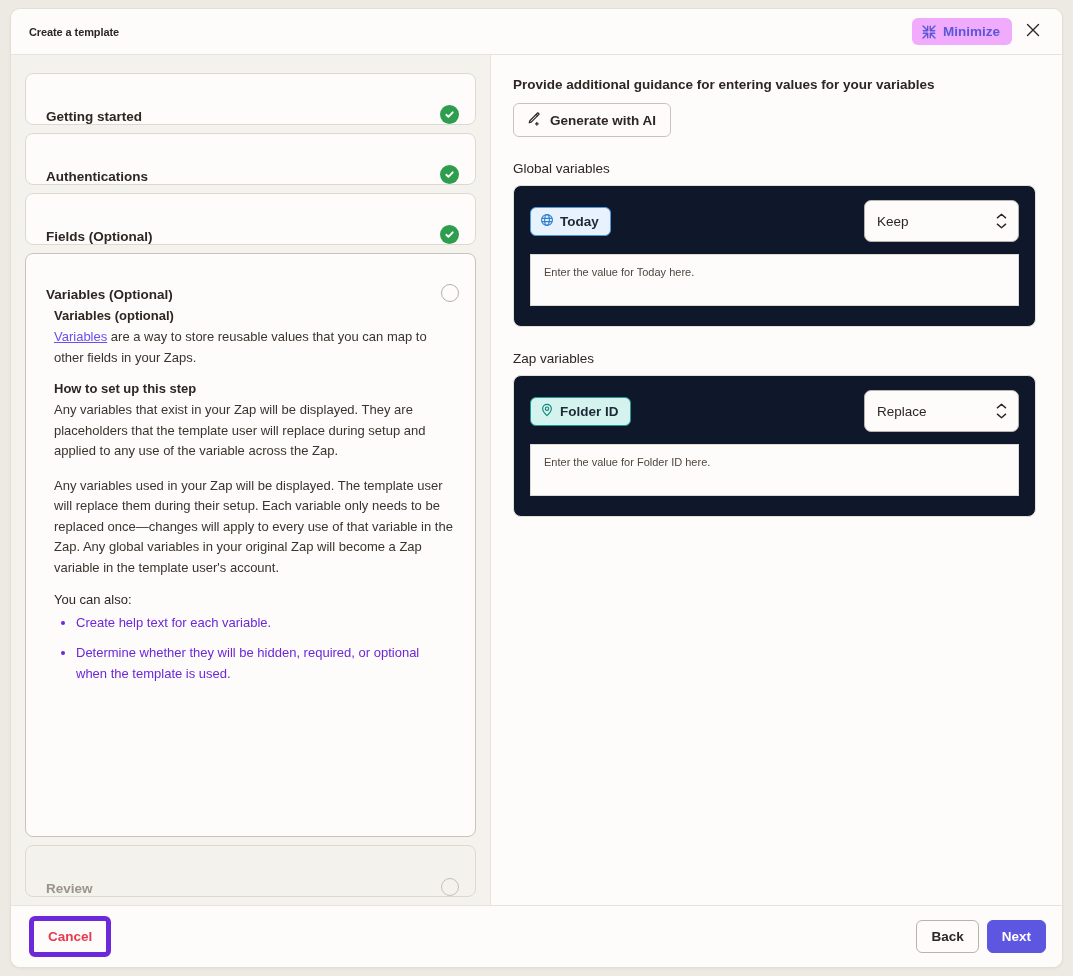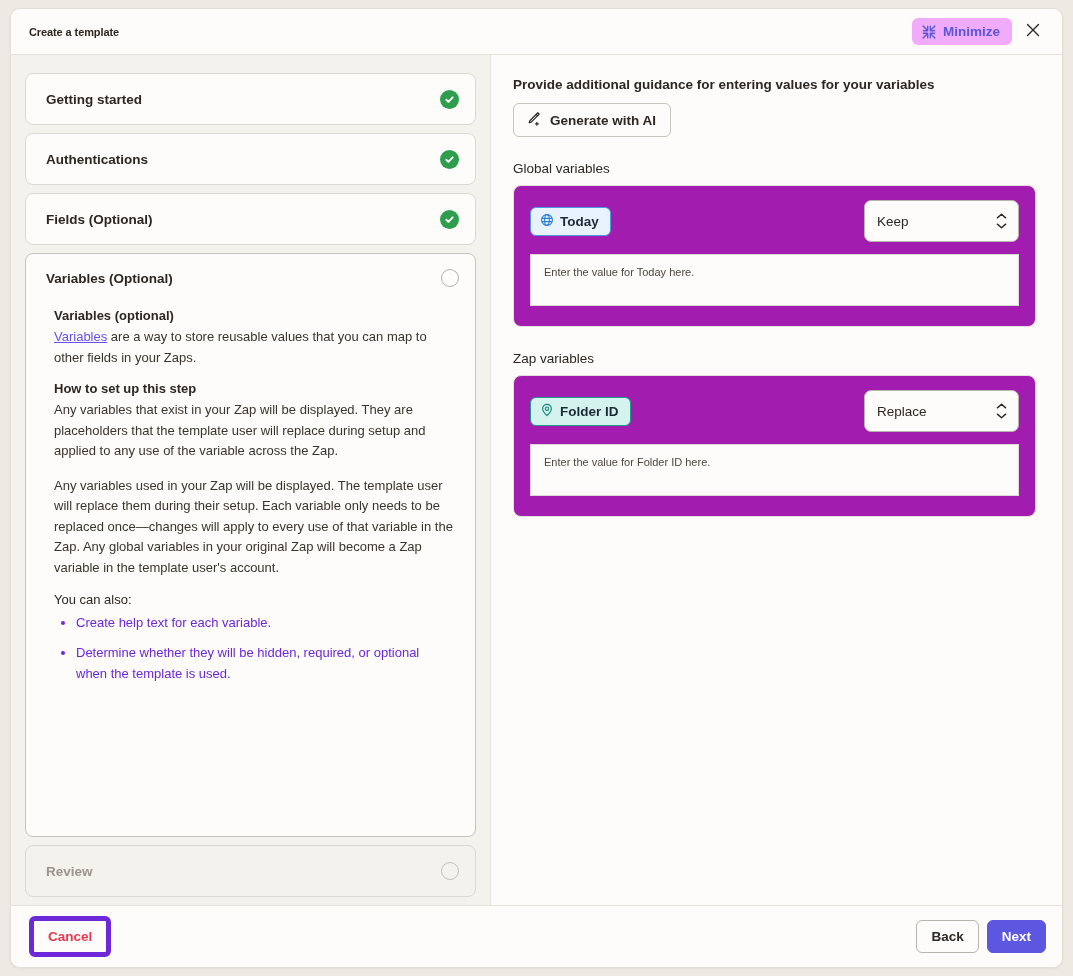--- a/index.html
+++ b/index.html
@@ -91,21 +91,21 @@
 
   .step {
     background: #fdfcfa;
     border: 1px solid #ddd9d2;
     border-radius: 8px;
     margin-bottom: 8px;
   }
   .step-header {
     height: 50px;
     display: flex;
-    align-items: center;
+    align-items: flex-end;
     padding: 0 16px 0 20px;
     cursor: pointer;
   }
   .step-title {
     font-size: 13.5px;
     font-weight: bold;
     color: #2d2622;
   }
   .step-status { margin-left: auto; display:flex; align-items:center; }
 
@@ -197,21 +197,21 @@
   .group-label {
     font-size: 13.5px;
     color: #2d2622;
     margin: 24px 0 9px 0;
   }
 
   .var-card {
     border: 1px solid #e4e1db;
     border-radius: 8px;
     padding: 14px 16px 16px 16px;
-    background: #a21caf;
+    background: #0f172a;
   }
   .var-row {
     display: flex;
     align-items: center;
     margin-bottom: 12px;
   }
   .var-chip {
     display: inline-flex;
     align-items: center;
     gap: 6px;

